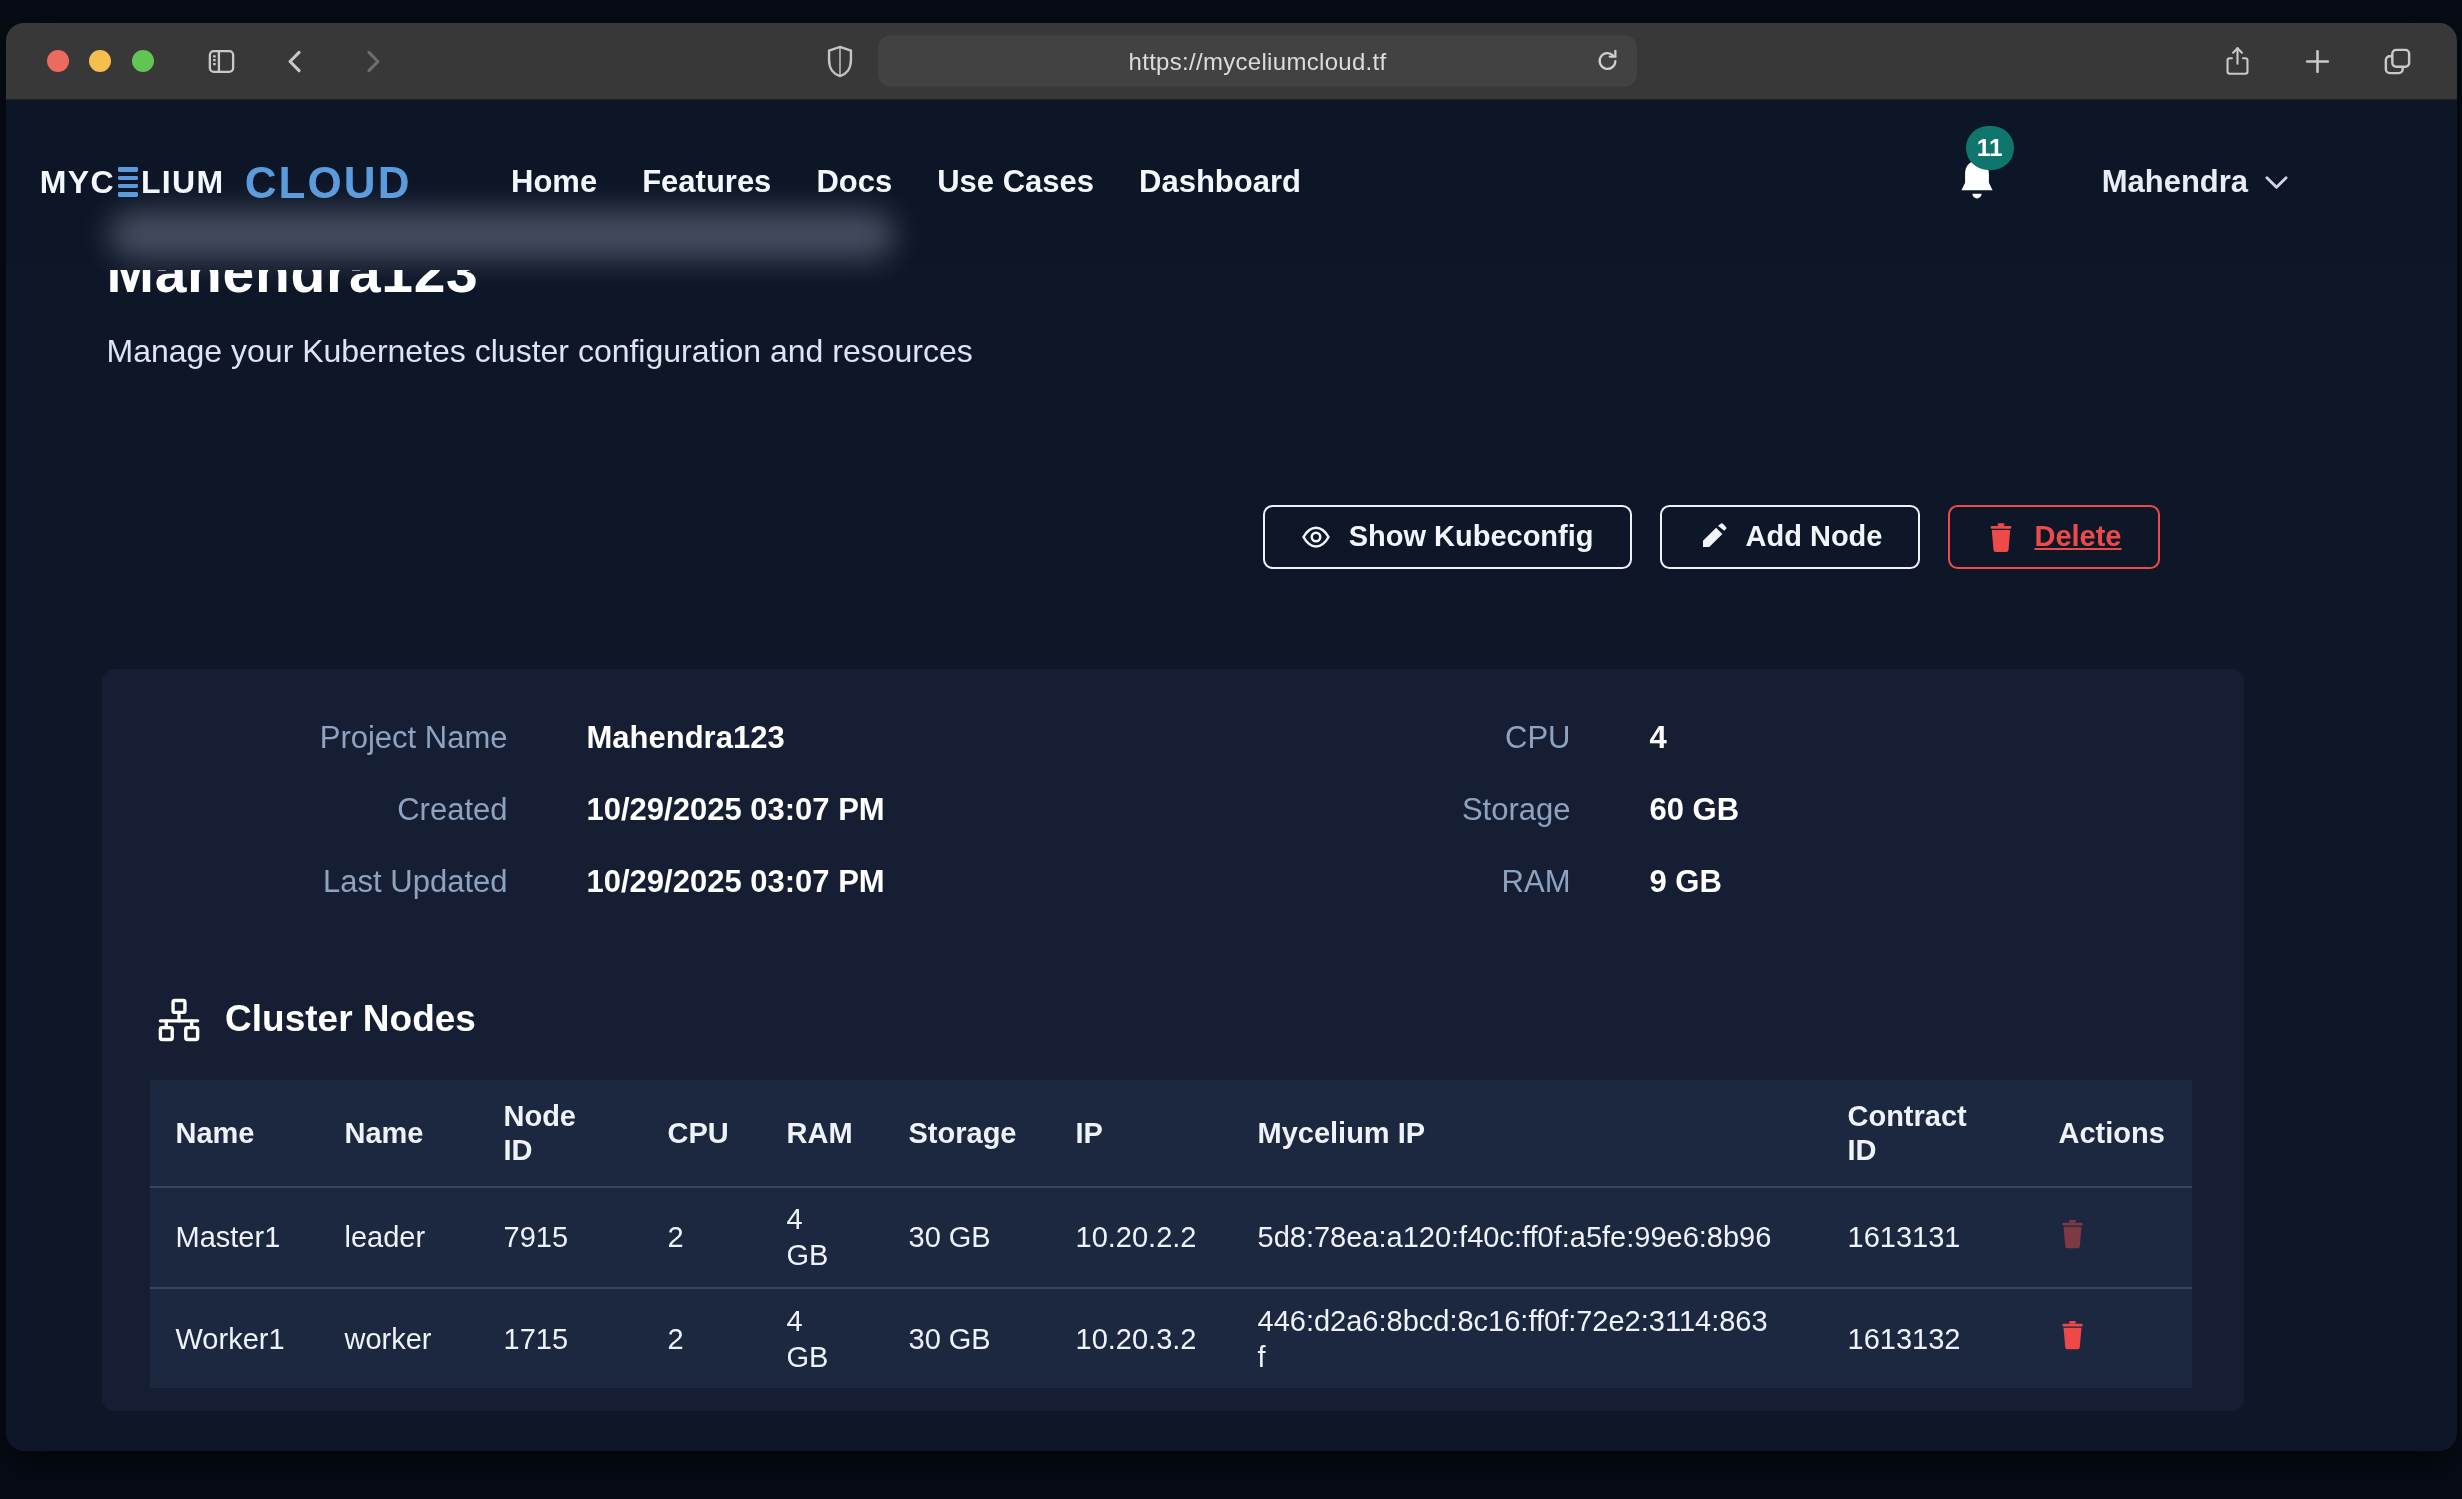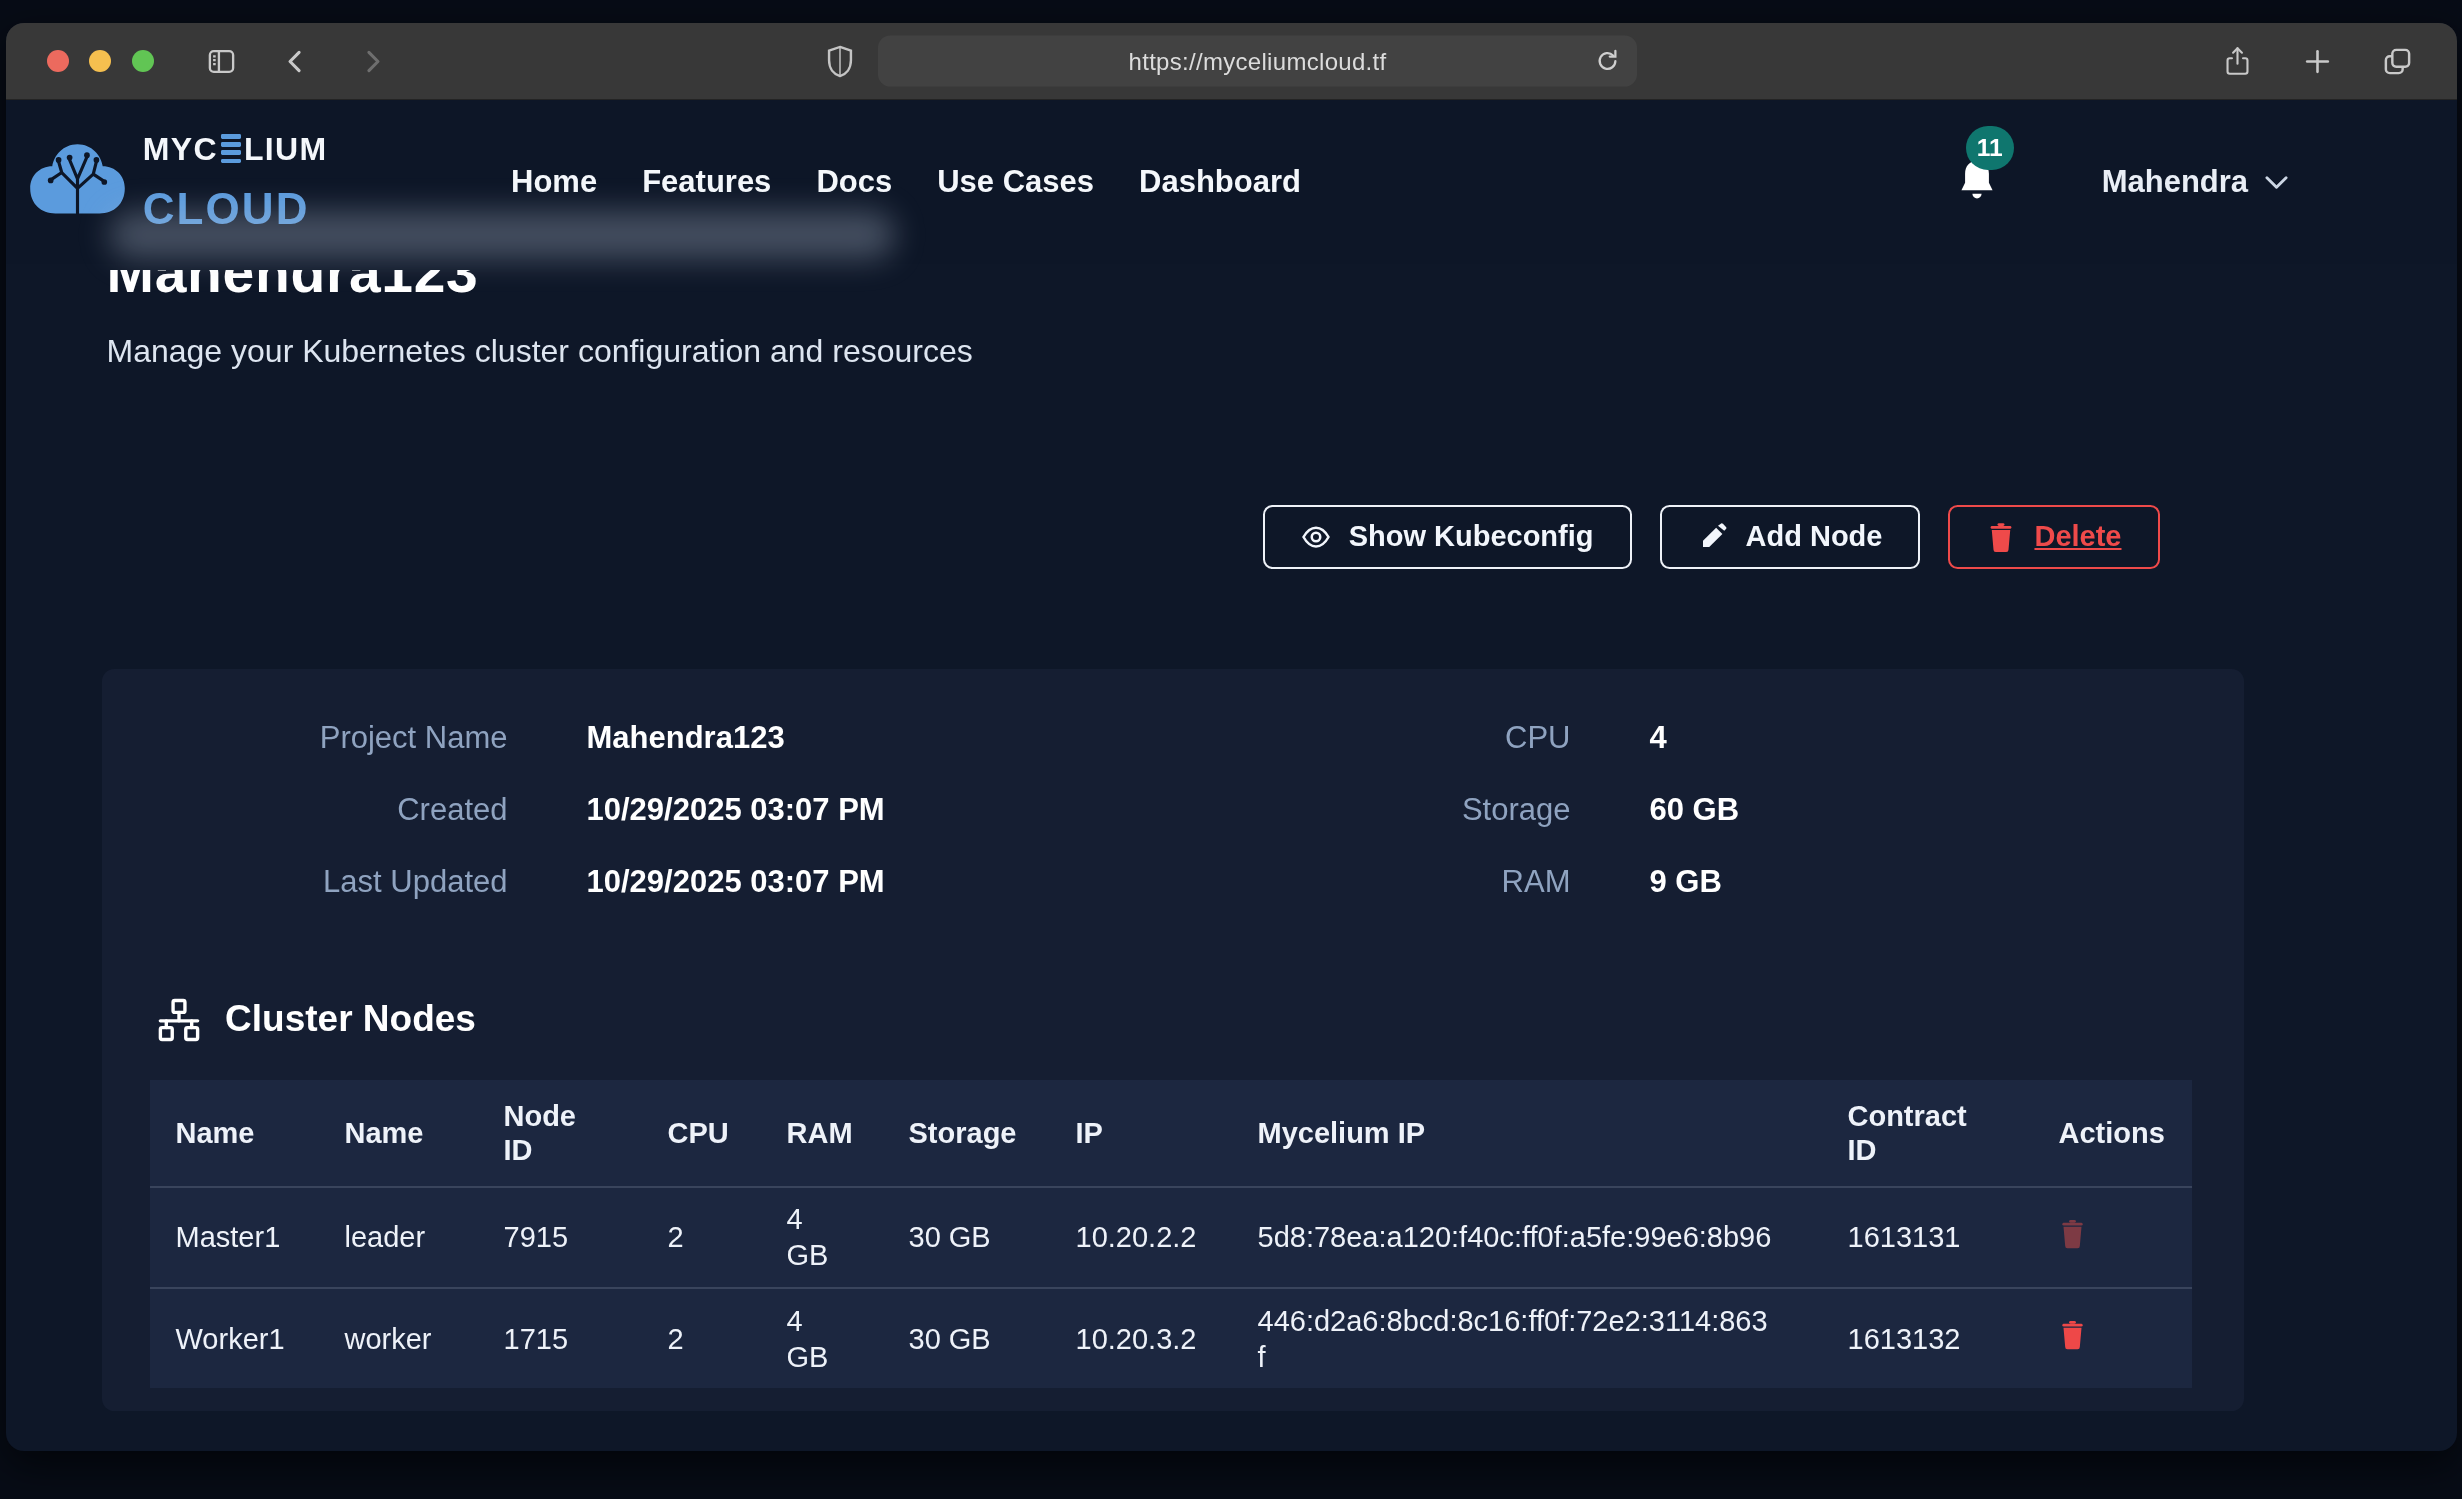--- a/index.html
+++ b/index.html
@@ -41,21 +41,21 @@
   .reload { position:absolute; right:16.4px; width:27px; height:27px; color:#cfcfcf; }
   .chrome-right-icons { position:absolute; right:44px; display:flex; align-items:center; gap:49px; color:#c9c9c9; }
 
   
   .site-header {
     height:164px; background:#0d1627; display:flex; align-items:center;
     padding:0 169px 0 20.5px; position:relative; z-index:5;
   }
   .brand { display:flex; align-items:center; gap:13.7px; width:321px; }
   .cloud-logo { width:103px; height:82px; }
-  .brand-text { display:flex; flex-direction:column; line-height:1;gap:20px; }
+  .brand-text { display:flex; flex-direction:row; line-height:1;gap:20px; }
   .brand-l1 { font-size:32px; font-weight:800; color:#f4f7fb; letter-spacing:1.4px; display:flex; align-items:center; }
   .logo-e { display:inline-flex; flex-direction:column; gap:3.4px; margin:0 2.7px; }
   .logo-e i { display:block; width:20.5px; height:4.8px; background:#5b9bdd; border-radius:1.4px; }
   .brand-l2 { font-size:44px; font-weight:800; color:#5b9bdd; letter-spacing:2.1px; margin-top:2.7px; }
   .navlinks { display:flex; gap:45px; margin-left:164px; }
   .navlinks .link { font-size:31px; font-weight:700; color:#f4f7fb; cursor:pointer; }
   .header-spacer { flex:1; }
   .bell-wrap { position:relative; margin-right:103px; }
   .bell { width:44px; height:48px; color:#ffffff; }
   .badge {

